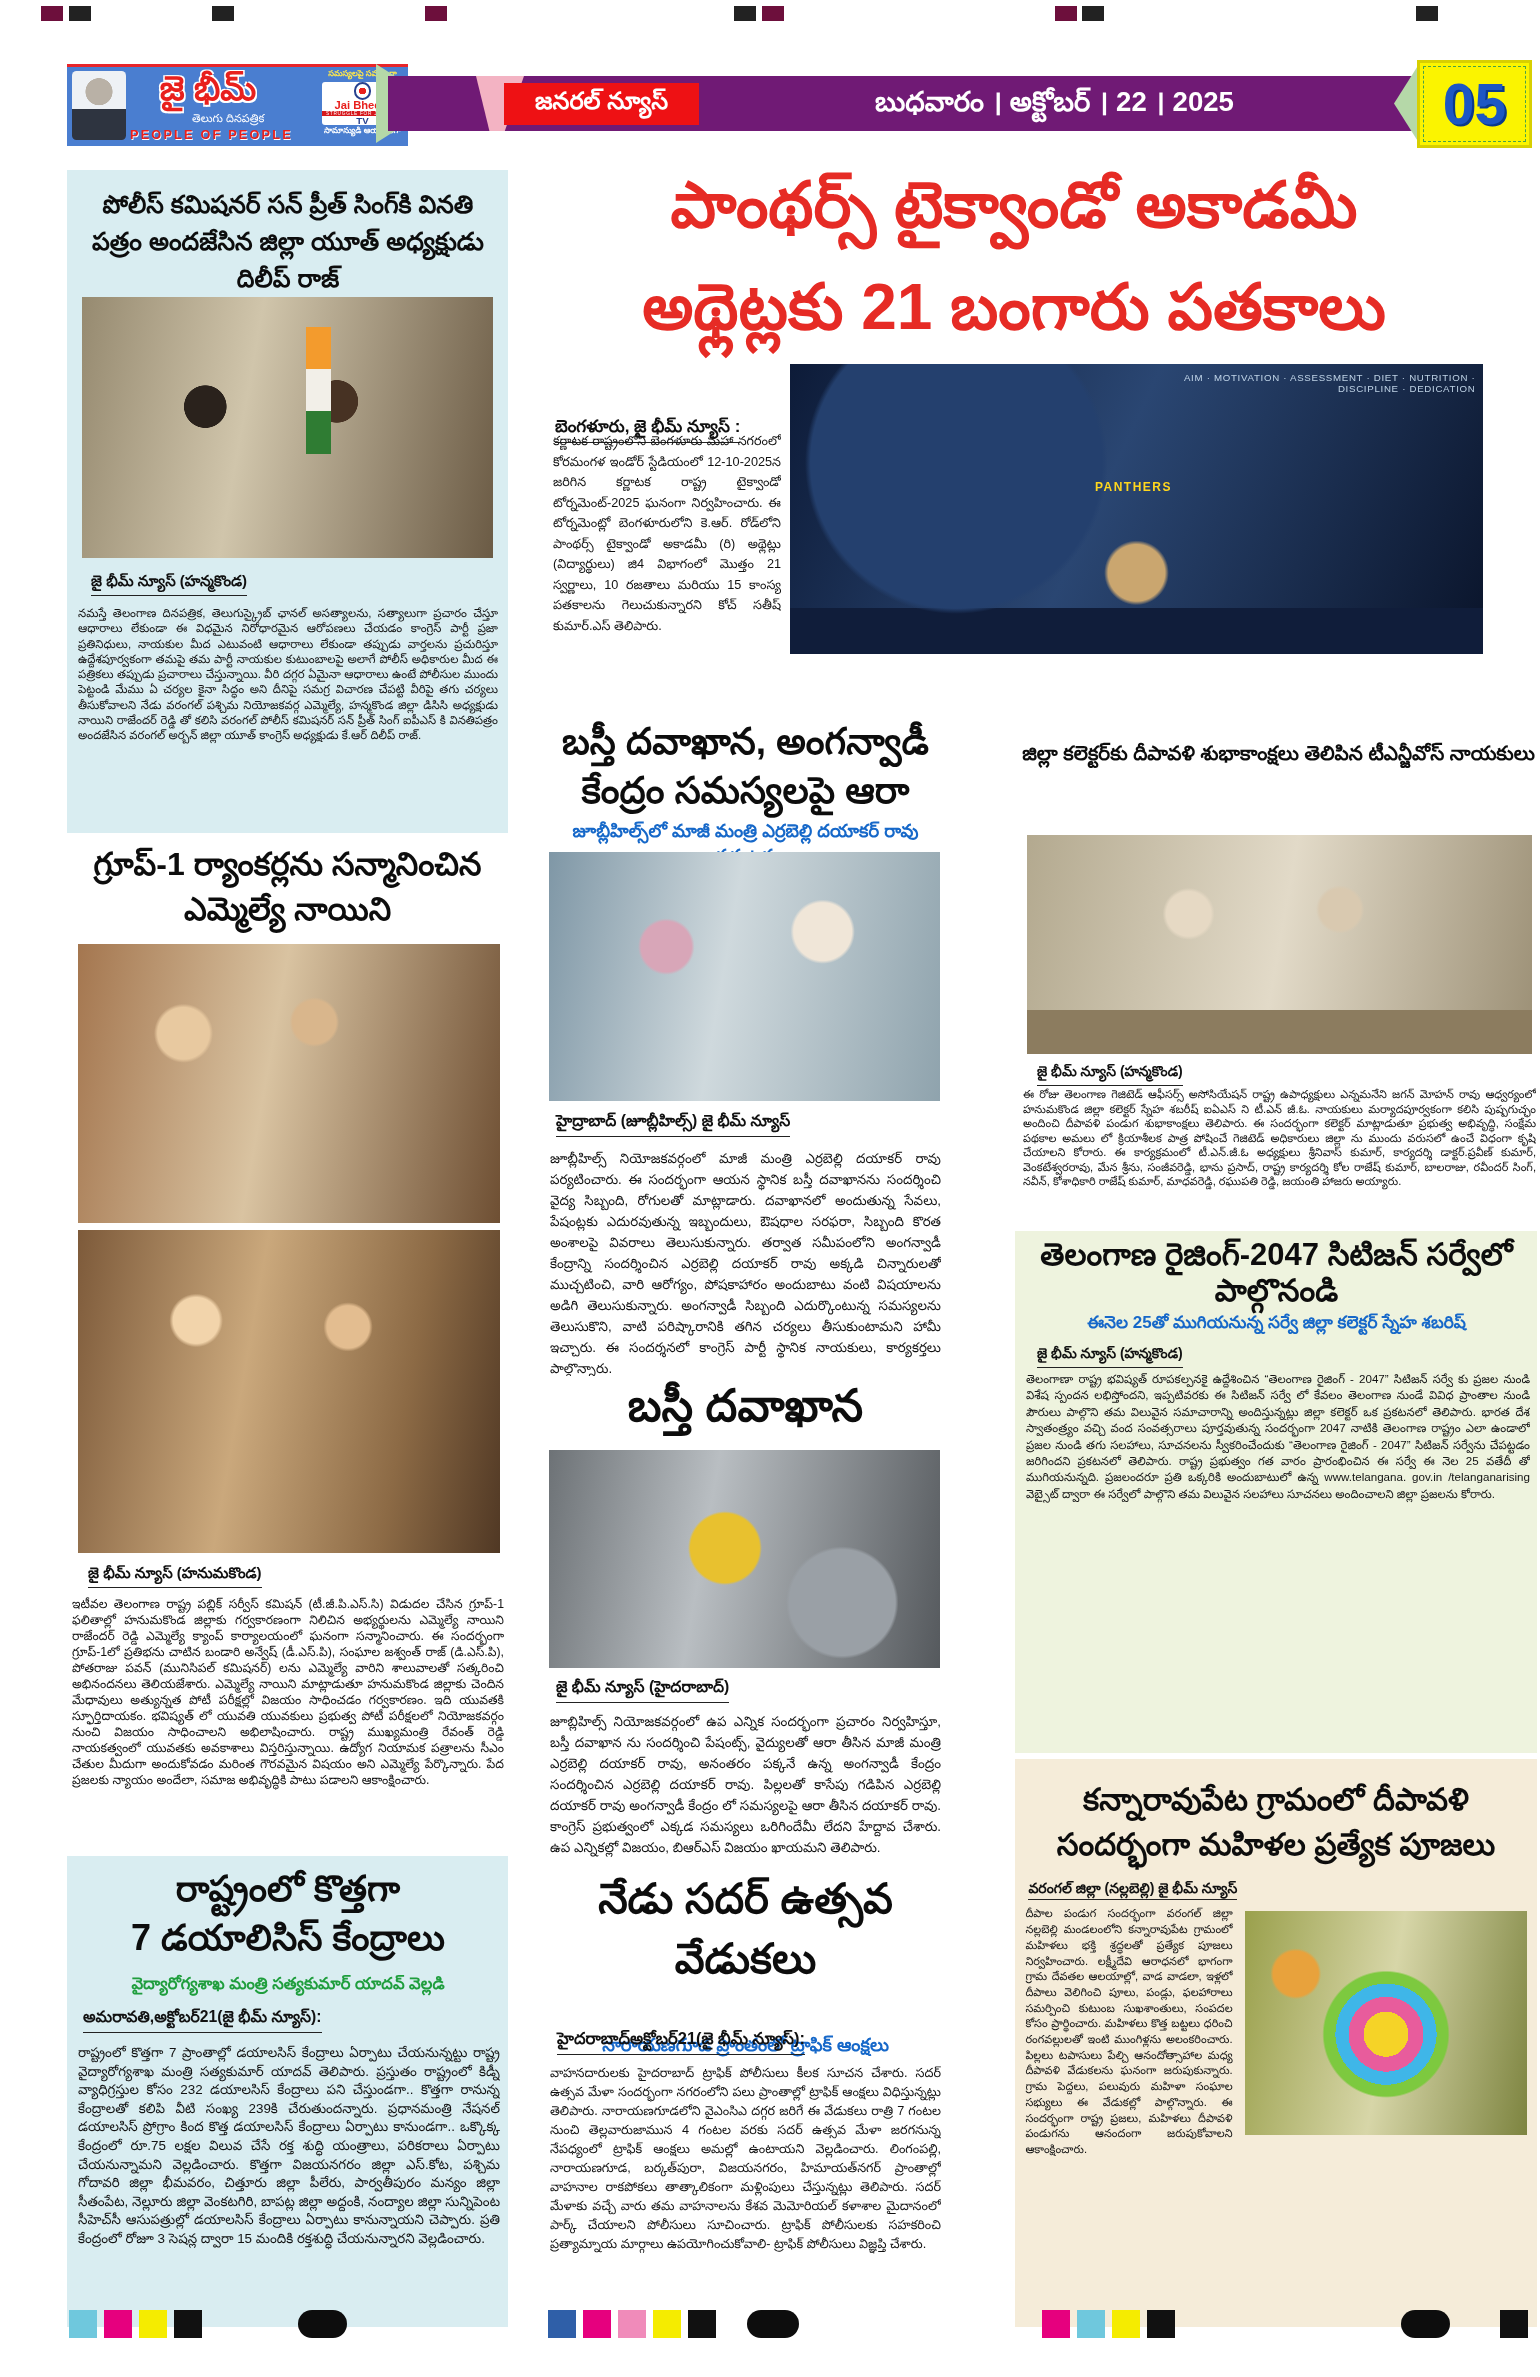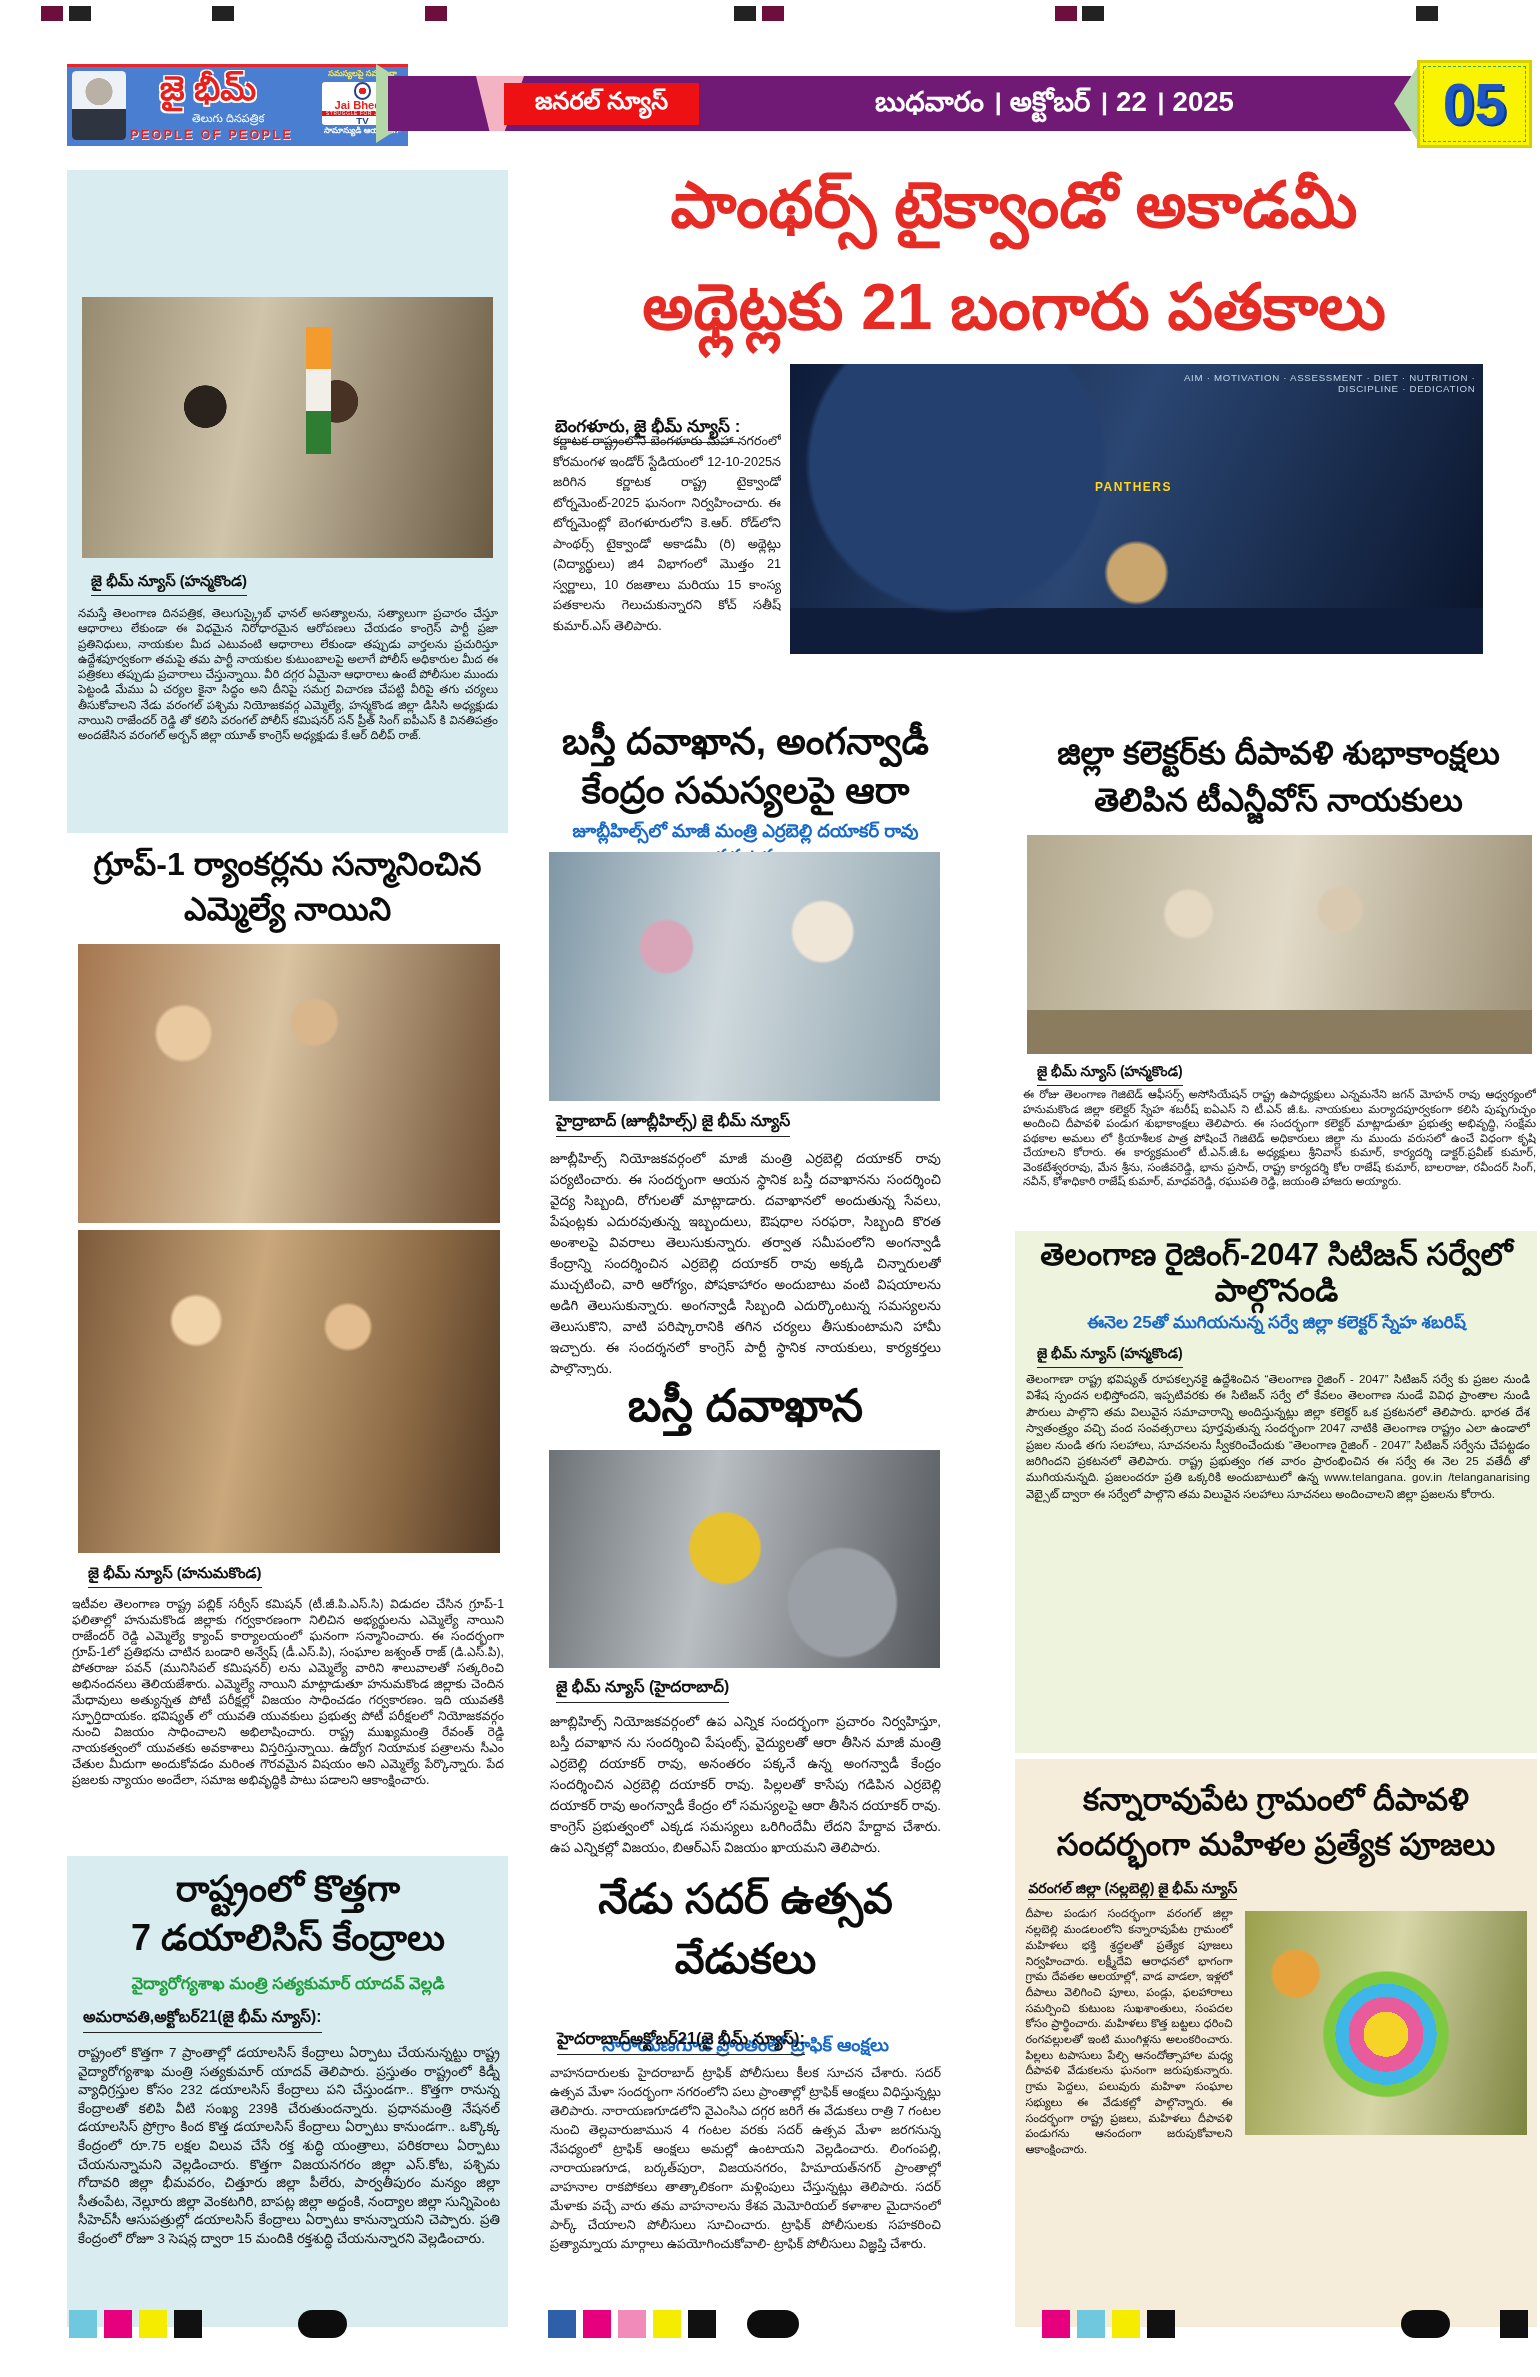--- a/index.html
+++ b/index.html
@@ -133,20 +133,21 @@
   <div class="abs lead-line" style="top:259px;">అథ్లెట్లకు 21 బంగారు పతకాలు</div>
 
   <div class="photo ph-lead" style="left:790px;top:364px;width:693px;height:290px;">
     <div class="lead-photo-banner">AIM · MOTIVATION · ASSESSMENT · DIET · NUTRITION · DISCIPLINE · DEDICATION</div>
     <div class="lead-photo-team">PANTHERS</div>
   </div>
   <div class="abs caption" style="left:555px;top:395px;font-size:17px;margin-top:22px;">బెంగళూరు, జై భీమ్ న్యూస్ :</div>
   <div class="abs bodytext" style="left:553px;top:431px;width:228px;height:204px;font-size:12.7px;line-height:20.5px;">కర్ణాటక రాష్ట్రంలోని బెంగళూరు మహా నగరంలో కోరమంగళ ఇండోర్ స్టేడియంలో 12-10-2025న జరిగిన కర్ణాటక రాష్ట్ర టైక్వాండో టోర్నమెంట్-2025 ఘనంగా నిర్వహించారు. ఈ టోర్నమెంట్లో బెంగళూరులోని కె.ఆర్. రోడ్‌లోని పాంథర్స్ టైక్వాండో అకాడమీ (రి) అథ్లెట్లు (విద్యార్థులు) జి4 విభాగంలో మొత్తం 21 స్వర్ణాలు, 10 రజతాలు మరియు 15 కాంస్య పతకాలను గెలుచుకున్నారని కోచ్ సతీష్ కుమార్.ఎస్ తెలిపారు.</div>
 
   <div class="abs box-cyan" style="left:67px;top:170px;width:441px;height:663px;"></div>
+  <div class="abs h-black" style="left:75px;top:186px;width:426px;font-size:25px;line-height:37px;">పోలీస్ కమిషనర్ సన్ ప్రీత్ సింగ్‌కి వినతి పత్రం అందజేసిన జిల్లా యూత్ అధ్యక్షుడు దిలీప్ రాజ్</div>
   <div class="photo ph-office" style="left:82px;top:297px;width:411px;height:261px;"></div>
   <div class="abs caption" style="left:91px;top:572px;font-size:15px;">జై భీమ్ న్యూస్ (హన్మకొండ)</div>
   <div class="abs bodytext" style="left:78px;top:605px;width:420px;height:219px;font-size:11.6px;line-height:15.3px;">నమస్తే తెలంగాణ దినపత్రిక, తెలుగుస్క్రైబ్ ఛానల్ అసత్యాలను, సత్యాలుగా ప్రచారం చేస్తూ ఆధారాలు లేకుండా ఈ విధమైన నిరోధారమైన ఆరోపణలు చేయడం కాంగ్రెస్ పార్టీ ప్రజా ప్రతినిధులు, నాయకుల మీద ఎటువంటి ఆధారాలు లేకుండా తప్పుడు వార్తలను ప్రచురిస్తూ ఉద్దేశపూర్వకంగా తమపై తమ పార్టీ నాయకుల కుటుంబాలపై అలాగే పోలీస్ అధికారుల మీద ఈ పత్రికలు తప్పుడు ప్రచారాలు చేస్తున్నాయి. వీరి దగ్గర ఏమైనా ఆధారాలు ఉంటే పోలీసుల ముందు పెట్టండి మేము ఏ చర్యల కైనా సిద్ధం అని దీనిపై సమగ్ర విచారణ చేపట్టి వీరిపై తగు చర్యలు తీసుకోవాలని నేడు వరంగల్ పశ్చిమ నియోజకవర్గ ఎమ్మెల్యే, హన్మకొండ జిల్లా డిసిసి అధ్యక్షుడు నాయిని రాజేందర్ రెడ్డి తో కలిసి వరంగల్ పోలీస్ కమిషనర్ సన్ ప్రీత్ సింగ్ ఐపీఎస్ కి వినతిపత్రం అందజేసిన వరంగల్ అర్బన్ జిల్లా యూత్ కాంగ్రెస్ అధ్యక్షుడు కే.ఆర్ దిలీప్ రాజ్.</div>
 
   <div class="abs h-black" style="left:67px;top:842px;width:441px;font-size:32px;line-height:45px;">గ్రూప్-1 ర్యాంకర్లను సన్మానించిన ఎమ్మెల్యే నాయిని</div>
   <div class="photo ph-group" style="left:78px;top:944px;width:422px;height:279px;"></div>
   <div class="photo ph-shawl" style="left:78px;top:1230px;width:422px;height:323px;"></div>
   <div class="abs caption" style="left:88px;top:1564px;font-size:15px;">జై భీమ్ న్యూస్ (హనుమకొండ)</div>
   <div class="abs bodytext" style="left:72px;top:1596px;width:432px;height:252px;font-size:12.3px;line-height:16px;">ఇటీవల తెలంగాణ రాష్ట్ర పబ్లిక్ సర్వీస్ కమిషన్ (టీ.జీ.పి.ఎస్.సి) విడుదల చేసిన గ్రూప్-1 ఫలితాల్లో హనుమకొండ జిల్లాకు గర్వకారణంగా నిలిచిన అభ్యర్థులను ఎమ్మెల్యే నాయిని రాజేందర్ రెడ్డి ఎమ్మెల్యే క్యాంప్ కార్యాలయంలో ఘనంగా సన్మానించారు. ఈ సందర్భంగా గ్రూప్-1లో ప్రతిభను చాటిన బండారి అన్వేష్ (డీ.ఎస్.పి), సంఘాల జశ్వంత్ రాజ్ (డి.ఎస్.పి), పోతరాజు పవన్ (మునిసిపల్ కమిషనర్) లను ఎమ్మెల్యే వారిని శాలువాలతో సత్కరించి అభినందనలు తెలియజేశారు. ఎమ్మెల్యే నాయిని మాట్లాడుతూ హనుమకొండ జిల్లాకు చెందిన మేధావులు అత్యున్నత పోటీ పరీక్షల్లో విజయం సాధించడం గర్వకారణం. ఇది యువతకి స్ఫూర్తిదాయకం. భవిష్యత్ లో యువతి యువకులు ప్రభుత్వ పోటీ పరీక్షలలో నియోజకవర్గం నుంచి విజయం సాధించాలని అభిలాషించారు. రాష్ట్ర ముఖ్యమంత్రి రేవంత్ రెడ్డి నాయకత్వంలో యువతకు అవకాశాలు విస్తరిస్తున్నాయి. ఉద్యోగ నియామక పత్రాలను సీఎం చేతుల మీదుగా అందుకోవడం మరింత గౌరవమైన విషయం అని ఎమ్మెల్యే పేర్కొన్నారు. పేద ప్రజలకు న్యాయం అందేలా, సమాజ అభివృద్ధికి పాటు పడాలని ఆకాంక్షించారు.</div>
 
@@ -166,21 +167,21 @@
   <div class="abs h-black" style="left:550px;top:1380px;width:391px;font-size:45px;">బస్తీ దవాఖాన సందర్శన</div>
   <div class="photo ph-cook" style="left:549px;top:1450px;width:391px;height:218px;"></div>
   <div class="abs caption" style="left:556px;top:1678px;font-size:15.7px;">జై భీమ్ న్యూస్ (హైదరాబాద్)</div>
   <div class="abs bodytext" style="left:550px;top:1711px;width:391px;height:158px;font-size:13.4px;line-height:21px;">జూబ్లిహిల్స్ నియోజకవర్గంలో ఉప ఎన్నిక సందర్భంగా ప్రచారం నిర్వహిస్తూ, బస్తీ దవాఖాన ను సందర్శించి పేషంట్స్, వైద్యులతో ఆరా తీసిన మాజీ మంత్రి ఎర్రబెల్లి దయాకర్ రావు, అనంతరం పక్కనే ఉన్న అంగన్వాడీ కేంద్రం సందర్శించిన ఎర్రబెల్లి దయాకర్ రావు. పిల్లలతో కాసేపు గడిపిన ఎర్రబెల్లి దయాకర్ రావు అంగన్వాడీ కేంద్రం లో సమస్యలపై ఆరా తీసిన దయాకర్ రావు. కాంగ్రెస్ ప్రభుత్వంలో ఎక్కడ సమస్యలు ఒరిగిందేమీ లేదని హేద్దావ చేశారు. ఉప ఎన్నికల్లో విజయం, బిఆర్ఎస్ విజయం ఖాయమని తెలిపారు.</div>
 
   <div class="abs h-black" style="left:550px;top:1869px;width:391px;font-size:42px;line-height:60px;">నేడు సదర్ ఉత్సవ వేడుకలు</div>
   <div class="abs subhead-blue" style="left:550px;top:1996px;width:391px;font-size:18px;margin-top:39px;">నారాయణగూడ ప్రాంతంలో ట్రాఫిక్ ఆంక్షలు</div>
   <div class="abs caption" style="left:557px;top:2029px;font-size:16.4px;">హైదరాబాద్అక్టోబర్21(జై భీమ్ న్యూస్):</div>
   <div class="abs bodytext" style="left:550px;top:2064px;width:391px;height:247px;font-size:12.7px;line-height:19px;">వాహనదారులకు హైదరాబాద్ ట్రాఫిక్ పోలీసులు కీలక సూచన చేశారు. సదర్ ఉత్సవ మేళా సందర్భంగా నగరంలోని పలు ప్రాంతాల్లో ట్రాఫిక్ ఆంక్షలు విధిస్తున్నట్లు తెలిపారు. నారాయణగూడలోని వైఎంసిఎ దగ్గర జరిగే ఈ వేడుకలు రాత్రి 7 గంటల నుంచి తెల్లవారుజామున 4 గంటల వరకు సదర్ ఉత్సవ మేళా జరగనున్న నేపధ్యంలో ట్రాఫిక్ ఆంక్షలు అమల్లో ఉంటాయని వెల్లడించారు. లింగంపల్లి, నారాయణగూడ, బర్కత్‌పురా, విజయనగరం, హిమాయత్‌నగర్ ప్రాంతాల్లో వాహనాల రాకపోకలు తాత్కాలికంగా మళ్లింపులు చేస్తున్నట్లు తెలిపారు. సదర్ మేళాకు వచ్చే వారు తమ వాహనాలను కేశవ మెమోరియల్ కళాశాల మైదానంలో పార్క్ చేయాలని పోలీసులు సూచించారు. ట్రాఫిక్ పోలీసులకు సహకరించి ప్రత్యామ్నాయ మార్గాలు ఉపయోగించుకోవాలి- ట్రాఫిక్ పోలీసులు విజ్ఞప్తి చేశారు.</div>
 
-  <div class="abs h-black" style="left:1020px;top:730px;width:517px;font-size:32px;line-height:47px;text-align:center;">జిల్లా కలెక్టర్‌కు దీపావళి శుభాకాంక్షలు తెలిపిన టీఎన్జీవోస్ నాయకులు</div>
+  <div class="abs h-black" style="left:1020px;top:730px;width:517px;font-size:20px;line-height:47px;text-align:center;">జిల్లా కలెక్టర్‌కు దీపావళి శుభాకాంక్షలు తెలిపిన టీఎన్జీవోస్ నాయకులు</div>
   <div class="photo ph-collector" style="left:1027px;top:835px;width:505px;height:219px;"></div>
   <div class="abs caption" style="left:1037px;top:1063px;font-size:14px;">జై భీమ్ న్యూస్ (హన్మకొండ)</div>
   <div class="abs bodytext" style="left:1023px;top:1087px;width:513px;height:143px;font-size:11.2px;line-height:14.5px;">ఈ రోజు తెలంగాణ గెజిటెడ్ ఆఫీసర్స్ అసోసియేషన్ రాష్ట్ర ఉపాధ్యక్షులు ఎన్నమనేని జగన్ మోహన్ రావు ఆధ్వర్యంలో హనుమకొండ జిల్లా కలెక్టర్ స్నేహ శబరీష్ ఐఏఎస్ ని టీ.ఎన్ జీ.ఓ. నాయకులు మర్యాదపూర్వకంగా కలిసి పుష్పగుచ్ఛం అందించి దీపావళి పండుగ శుభాకాంక్షలు తెలిపారు. ఈ సందర్భంగా కలెక్టర్ మాట్లాడుతూ ప్రభుత్వ అభివృద్ధి, సంక్షేమ పథకాల అమలు లో క్రియాశీలక పాత్ర పోషించే గెజిటెడ్ అధికారులు జిల్లా ను ముందు వరుసలో ఉంచే విధంగా కృషి చేయాలని కోరారు. ఈ కార్యక్రమంలో టీ.ఎన్.జీ.ఓ అధ్యక్షులు శ్రీనివాస్ కుమార్, కార్యదర్శి డాక్టర్.ప్రవీణ్ కుమార్, వెంకటేశ్వరరావు, మేన శ్రీను, సంజీవరెడ్డి, భాను ప్రసాద్, రాష్ట్ర కార్యదర్శి కోల రాజేష్ కుమార్, బాలరాజు, రవీందర్ సింగ్, నవీన్, కోశాధికారి రాజేష్ కుమార్, మాధవరెడ్డి, రఘుపతి రెడ్డి, జయంతి హాజరు అయ్యారు.</div>
 
   <div class="abs box-green" style="left:1015px;top:1231px;width:522px;height:522px;"></div>
   <div class="abs h-black" style="left:1023px;top:1237px;width:507px;font-size:31px;line-height:36px;">తెలంగాణ రైజింగ్-2047 సిటిజన్ సర్వేలో పాల్గొనండి</div>
   <div class="abs subhead-blue" style="left:1023px;top:1313px;width:507px;font-size:17px;">ఈనెల 25తో ముగియనున్న సర్వే జిల్లా కలెక్టర్ స్నేహ శబరిష్</div>
   <div class="abs caption" style="left:1037px;top:1345px;font-size:14px;">జై భీమ్ న్యూస్ (హన్మకొండ)</div>
   <div class="abs bodytext" style="left:1026px;top:1371px;width:504px;height:373px;font-size:11.6px;line-height:16.4px;">తెలంగాణా రాష్ట్ర భవిష్యత్ రూపకల్పనకై ఉద్దేశించిన “తెలంగాణ రైజింగ్ - 2047” సిటిజన్ సర్వే కు ప్రజల నుండి విశేష స్పందన లభిస్తోందని, ఇప్పటివరకు ఈ సిటిజన్ సర్వే లో కేవలం తెలంగాణ నుండే వివిధ ప్రాంతాల నుండి పౌరులు పాల్గొని తమ విలువైన సమాచారాన్ని అందిస్తున్నట్లు జిల్లా కలెక్టర్ ఒక ప్రకటనలో తెలిపారు. భారత దేశ స్వాతంత్ర్యం వచ్చి వంద సంవత్సరాలు పూర్తవుతున్న సందర్భంగా 2047 నాటికి తెలంగాణ రాష్ట్రం ఎలా ఉండాలో ప్రజల నుండి తగు సలహాలు, సూచనలను స్వీకరించేందుకు “తెలంగాణ రైజింగ్ - 2047” సిటిజన్ సర్వేను చేపట్టడం జరిగిందని ప్రకటనలో తెలిపారు. రాష్ట్ర ప్రభుత్వం గత వారం ప్రారంభించిన ఈ సర్వే ఈ నెల 25 వతేదీ తో ముగియనున్నది. ప్రజలందరూ ప్రతి ఒక్కరికి అందుబాటులో ఉన్న www.telangana. gov.in /telanganarising వెబ్సైట్ ద్వారా ఈ సర్వేలో పాల్గొని తమ విలువైన సలహాలు సూచనలు అందించాలని జిల్లా ప్రజలను కోరారు.</div>
 

